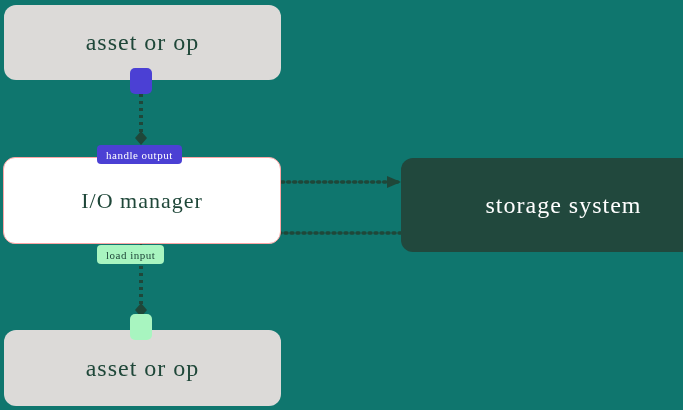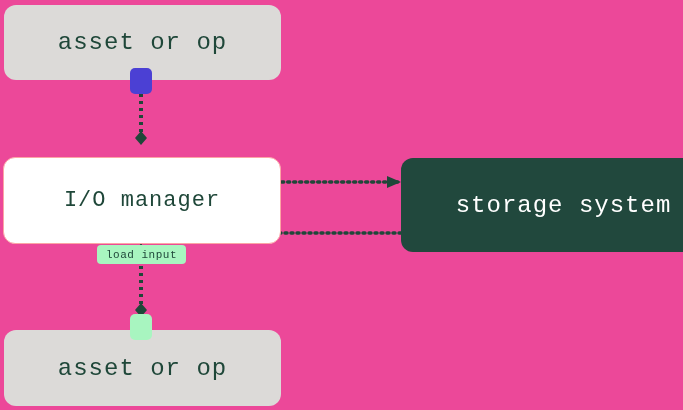--- a/index.html
+++ b/index.html
@@ -4,23 +4,23 @@
 <style>
   html, body {
     margin: 0;
     padding: 0;
     background: #4a6a72;
   }
   #stage {
     position: relative;
     width: 683px;
     height: 410px;
-    background: #ec4899;
+    background: #0f766e;
     overflow: hidden;
-    font-family: Liberation Mono, monospace;
+    font-family: Liberation Serif, serif;
   }
   .node {
     position: absolute;
     box-sizing: border-box;
     display: flex;
     align-items: center;
     justify-content: center;
     border-radius: 12px;
   }
   .node-asset {
@@ -118,20 +118,23 @@
     <line x1="141" y1="266" x2="141" y2="308" stroke="#1f4739" stroke-width="4" stroke-dasharray="3 4"></line>
     <polygon points="141,317 135,310 141,303 147,310" fill="#1f4739"></polygon>
   </svg>
 
   <div class="node node-asset" id="node-asset-top">
     <span>asset or op</span>
   </div>
 
   <div class="port" id="port-handle-output"></div>
 
+  <div class="edge-label" id="label-handle-output">
+    <span>handle output</span>
+  </div>
 
   <div class="node" id="node-io-manager">
     <span>I/O manager</span>
   </div>
 
   <div class="node" id="node-storage">
     <span>storage system</span>
   </div>
 
   <div class="edge-label" id="label-load-input">

